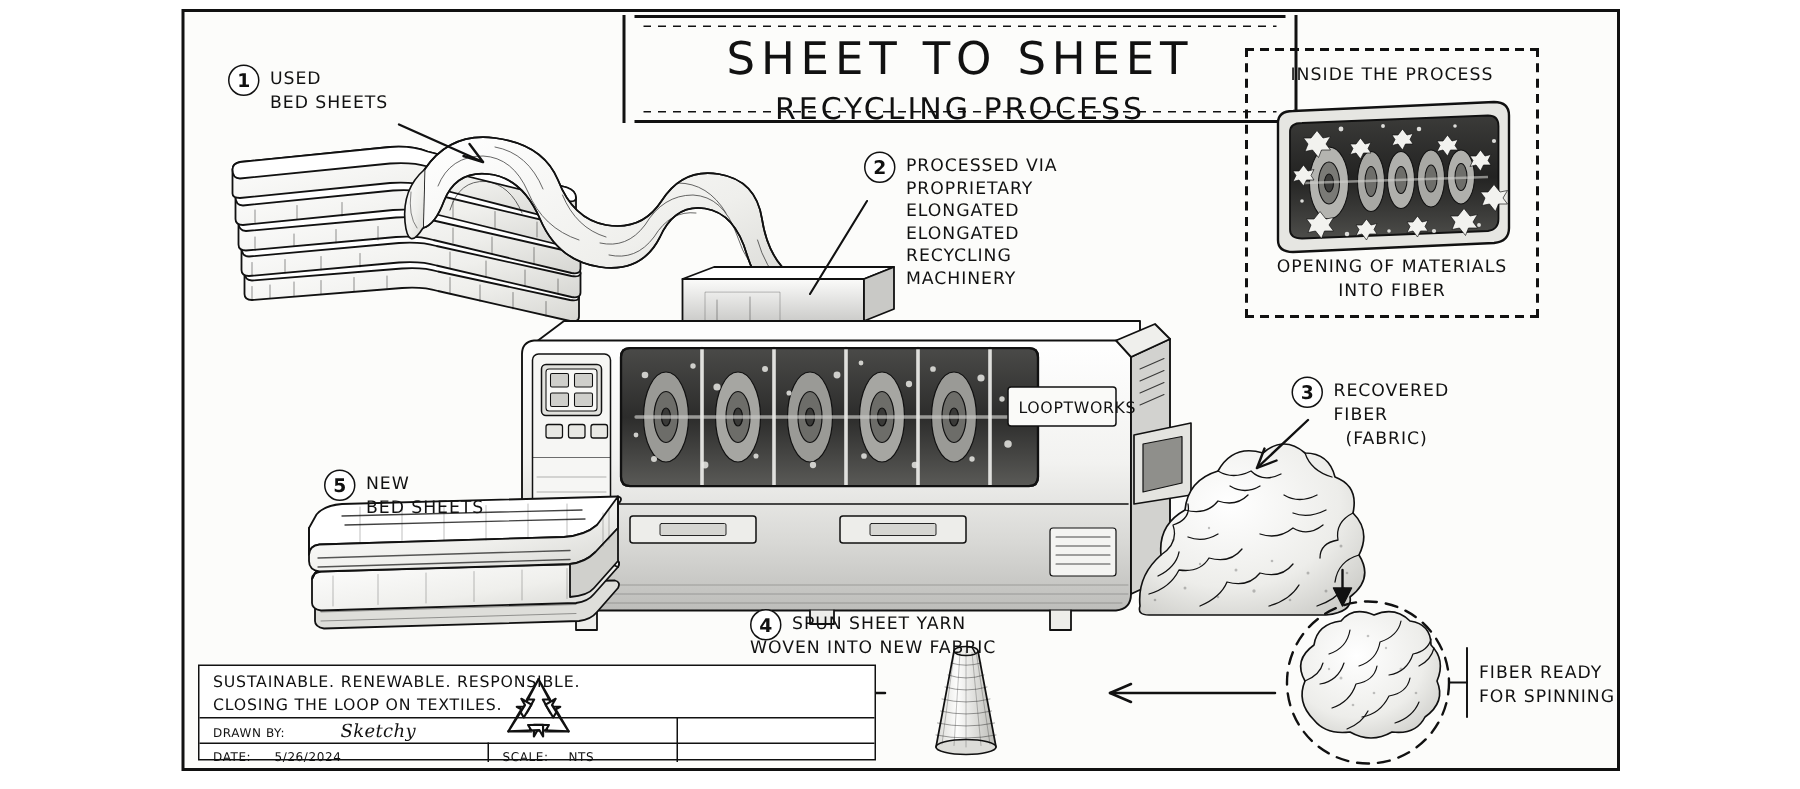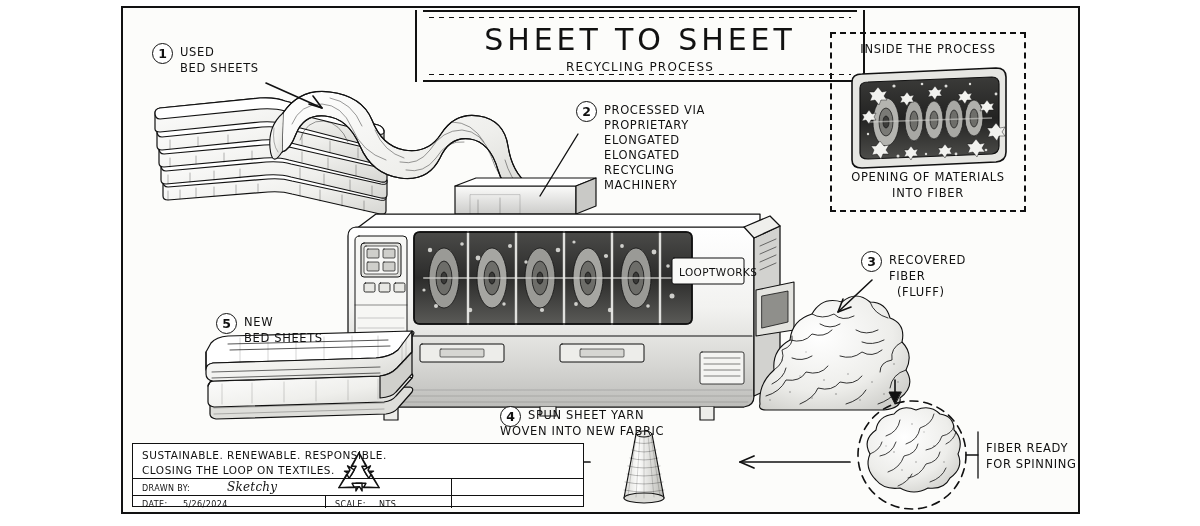--- a/index.html
+++ b/index.html
@@ -35,21 +35,21 @@
   .banner .vline{position:absolute;top:0;bottom:0;width:2px;background:#111;}
   .banner .dash{position:absolute;left:14px;right:14px;height:1px;
     background:repeating-linear-gradient(to right,#111 0 5px,transparent 5px 10px);}
   .title-main{
     position:absolute;left:0;right:0;top:12px;text-align:center;
     font-size:30px;letter-spacing:.13em;color:#111;
     font-family:"DejaVu Sans","Liberation Sans",sans-serif;
   }
   .title-sub{
     position:absolute;left:0;right:0;top:50px;text-align:center;
-    font-size:12px;letter-spacing:.10em;color:#111;
+    font-size:20px;letter-spacing:.10em;color:#111;
   }
   
   .inset{
     position:absolute;left:830px;top:32px;width:196px;height:180px;
     border:2px dashed #111;box-sizing:border-box;background:transparent;
   }
   .inset .cap{position:absolute;left:0;right:0;text-align:center;font-size:11.5px;
     letter-spacing:.06em;color:#111;line-height:14px;}
   
   svg.art{position:absolute;left:0;top:0;width:1200px;height:526px;overflow:visible;}
@@ -540,21 +540,21 @@
   <div class="lbl" style="left:604px;top:104px;">PROCESSED VIA</div>
   <div class="lbl" style="left:604px;top:119px;">PROPRIETARY</div>
   <div class="lbl" style="left:604px;top:134px;">ELONGATED</div>
   <div class="lbl" style="left:604px;top:149px;">ELONGATED</div>
   <div class="lbl" style="left:604px;top:164px;">RECYCLING</div>
   <div class="lbl" style="left:604px;top:179px;">MACHINERY</div>
 
   <div class="num" style="left:861px;top:251px;">3</div>
   <div class="lbl" style="left:889px;top:254px;">RECOVERED</div>
   <div class="lbl" style="left:889px;top:270px;">FIBER</div>
-  <div class="lbl" style="left:897px;top:286px;">(FLUFF)</div>
+  <div class="lbl" style="left:897px;top:286px;">(FABRIC)</div>
 
   <div class="num" style="left:500px;top:406px;">4</div>
   <div class="lbl" style="left:528px;top:409px;">SPUN SHEET YARN</div>
   <div class="lbl" style="left:500px;top:425px;">WOVEN INTO NEW FABRIC</div>
 
   <div class="num" style="left:216px;top:313px;">5</div>
   <div class="lbl" style="left:244px;top:316px;">NEW</div>
   <div class="lbl" style="left:244px;top:332px;">BED SHEETS</div>
 
   <div class="lbl" style="left:679px;top:266px;font-size:10.5px;letter-spacing:.04em;">LOOPTWORKS</div>

